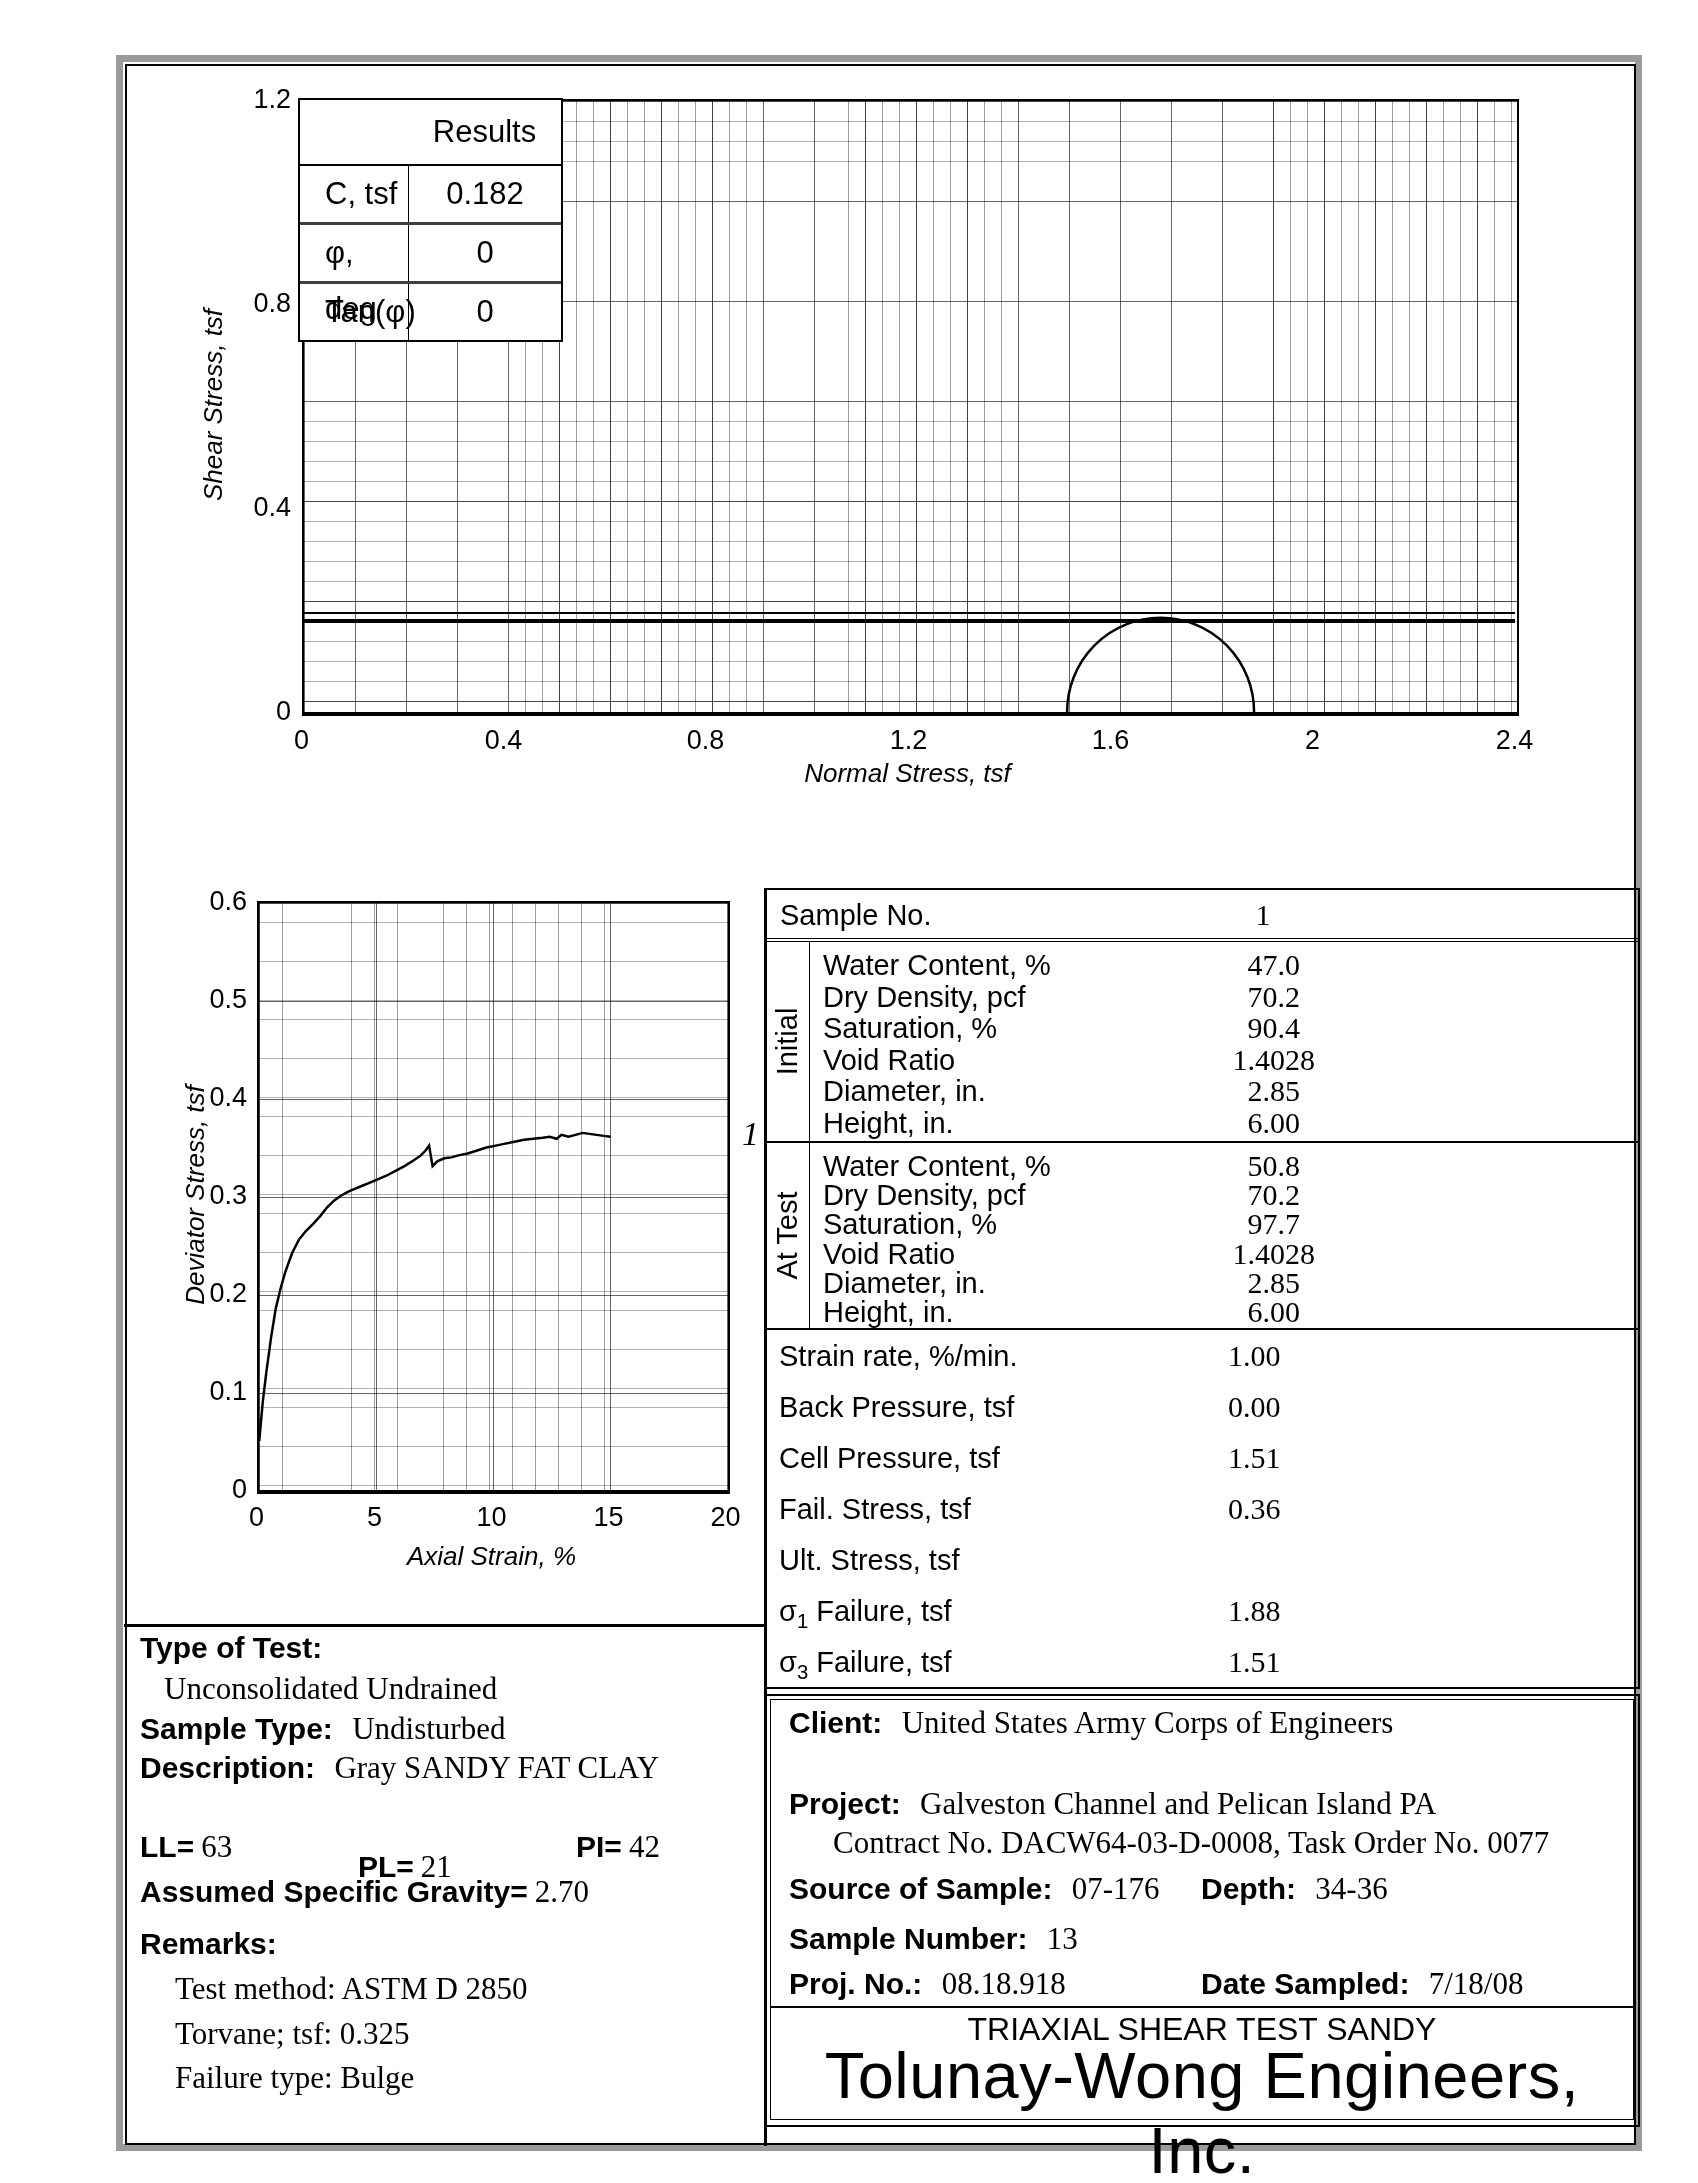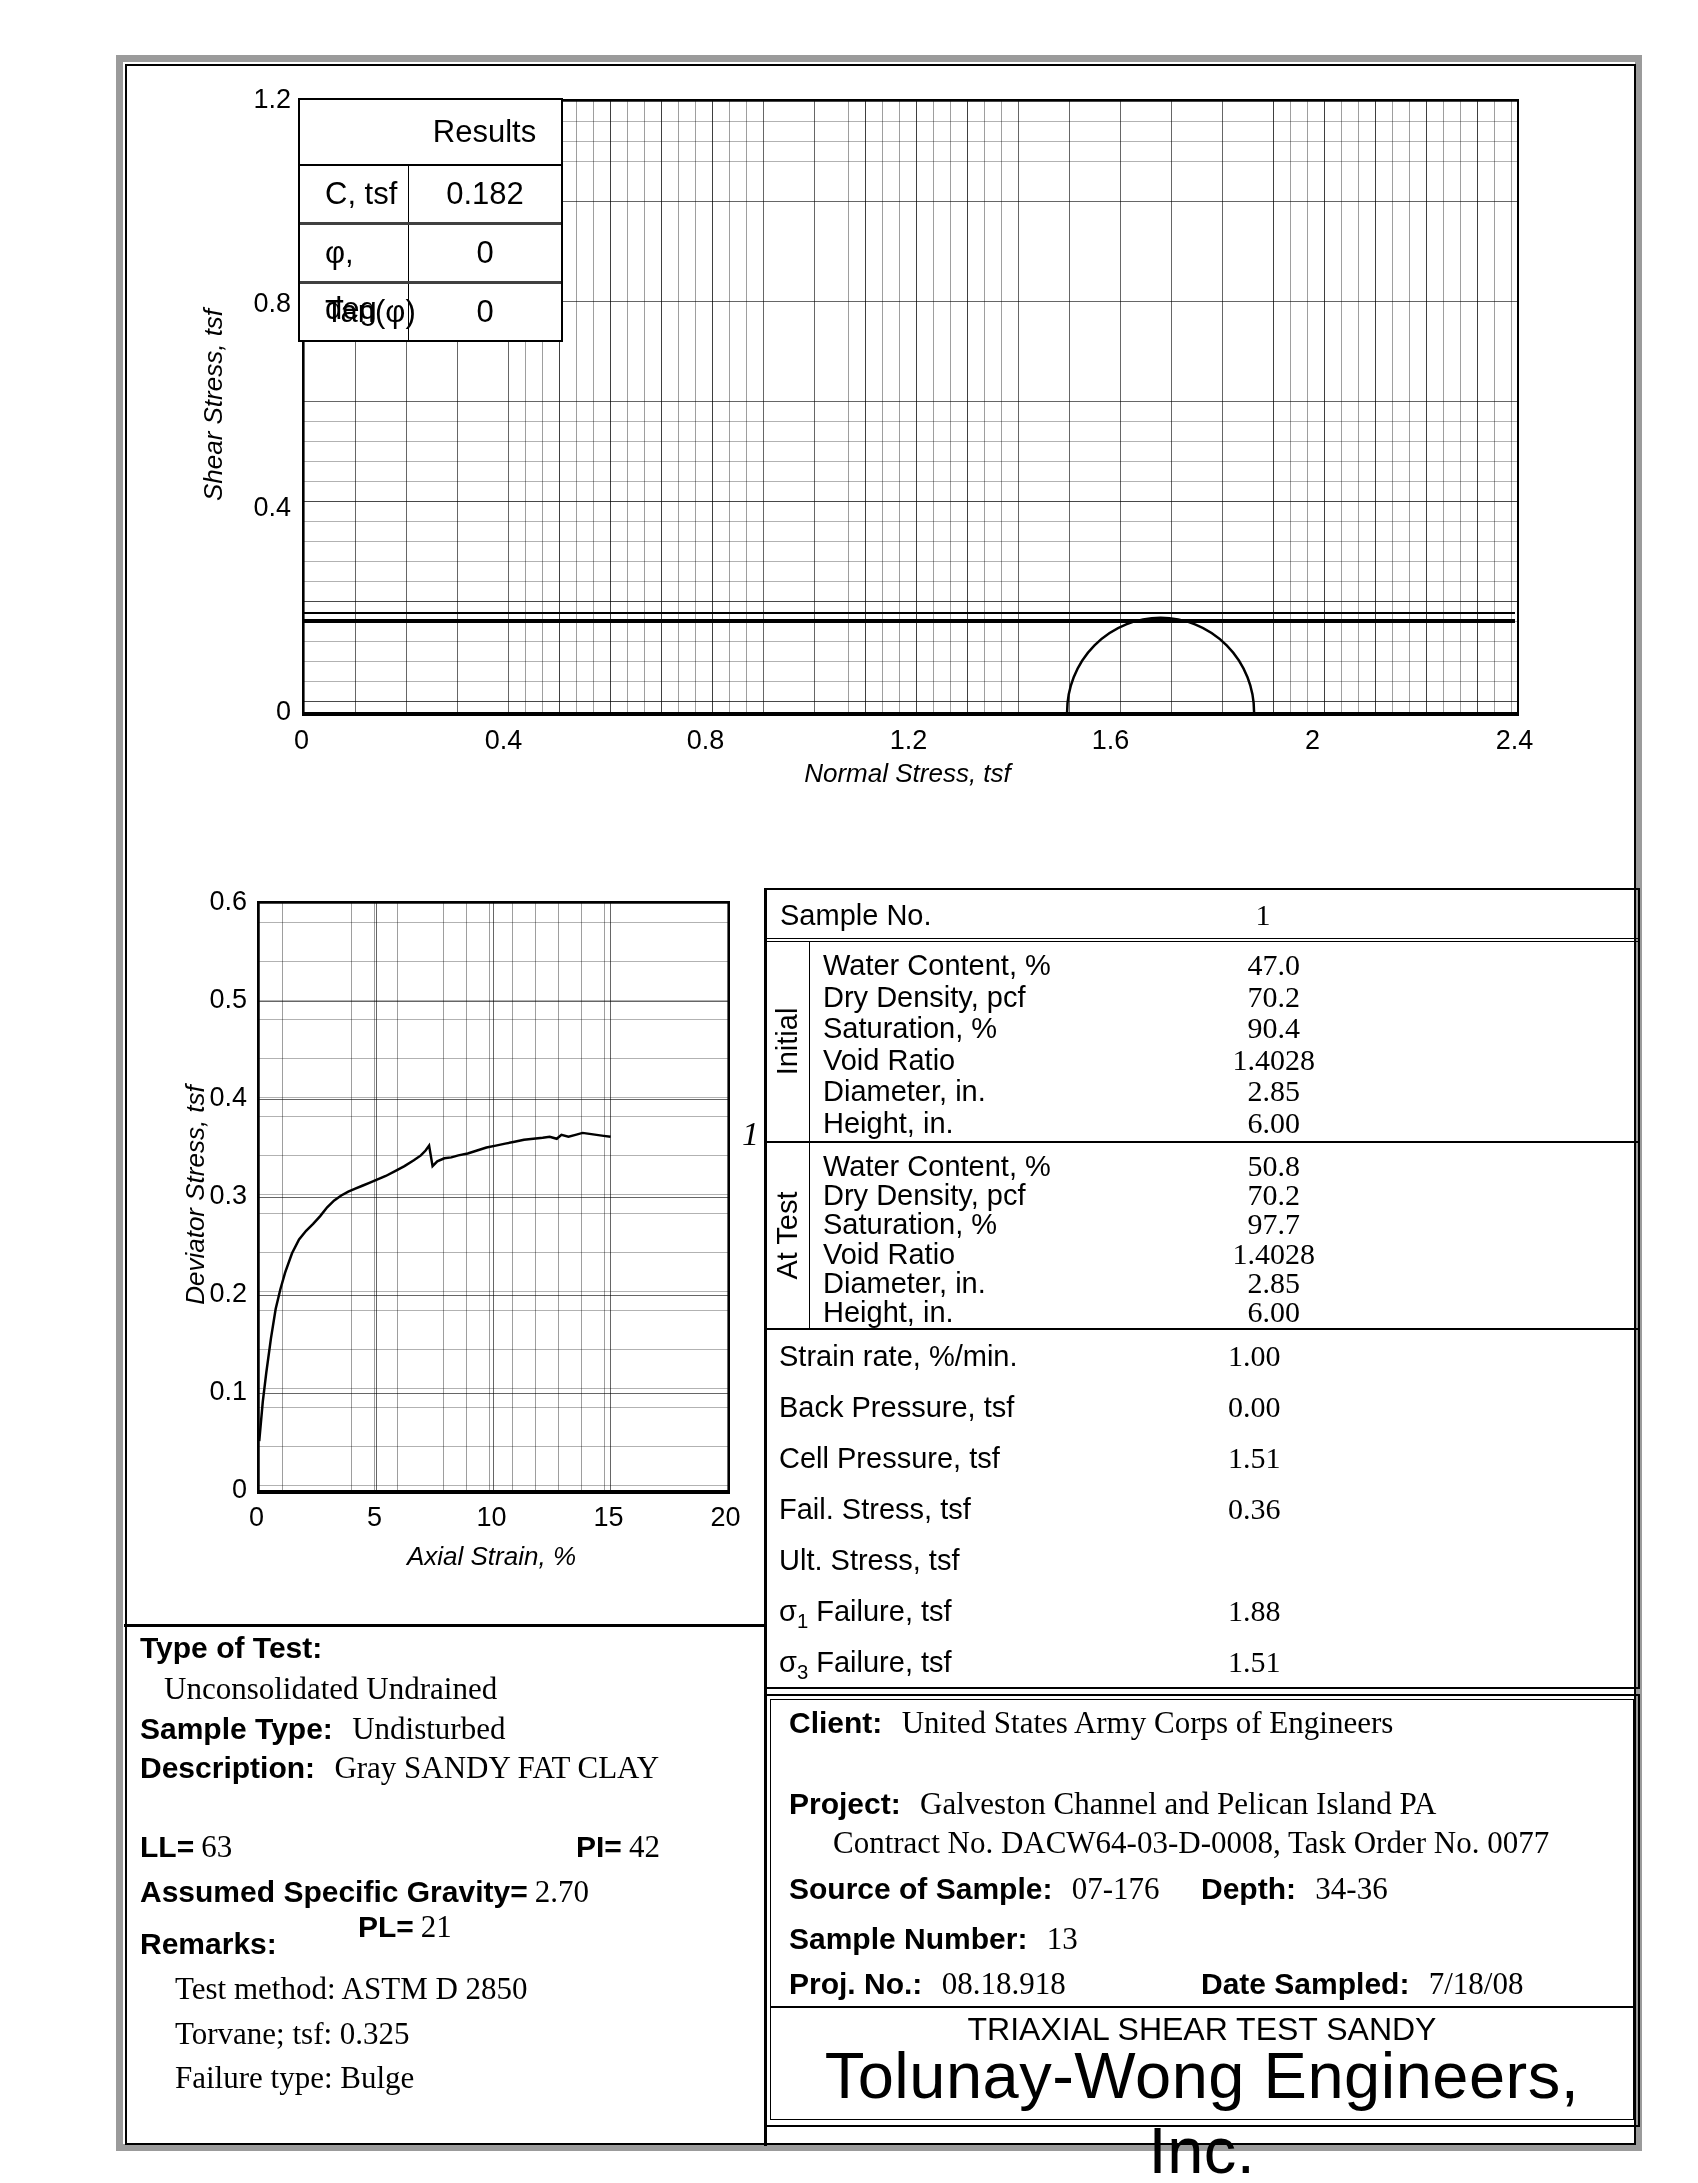--- a/index.html
+++ b/index.html
@@ -236,21 +236,21 @@
     <span class="serif" style="margin-left:11px;">Undisturbed</span>
   </div>
   <div class="abs iline" style="left:140px;top:1750px;">
     <span class="sans b">Description:</span>
     <span class="serif" style="margin-left:11px;">Gray SANDY FAT CLAY</span>
   </div>
 
   <div class="abs iline" style="left:140px;top:1829px;">
     <span class="sans b">LL=</span><span class="serif" style="margin-left:7px;">63</span>
   </div>
-  <div class="abs iline" style="left:358px;top:1909px;">
+  <div class="abs iline" style="left:358px;top:1849px;">
     <span class="sans b">PL=</span><span class="serif" style="margin-left:7px;">21</span>
   </div>
   <div class="abs iline" style="left:576px;top:1829px;">
     <span class="sans b">PI=</span><span class="serif" style="margin-left:7px;">42</span>
   </div>
   <div class="abs iline" style="left:140px;top:1874px;">
     <span class="sans b">Assumed Specific Gravity=</span><span class="serif" style="margin-left:7px;">2.70</span>
   </div>
   <div class="abs iline" style="left:140px;top:1927px;">
     <span class="sans b">Remarks:</span>

